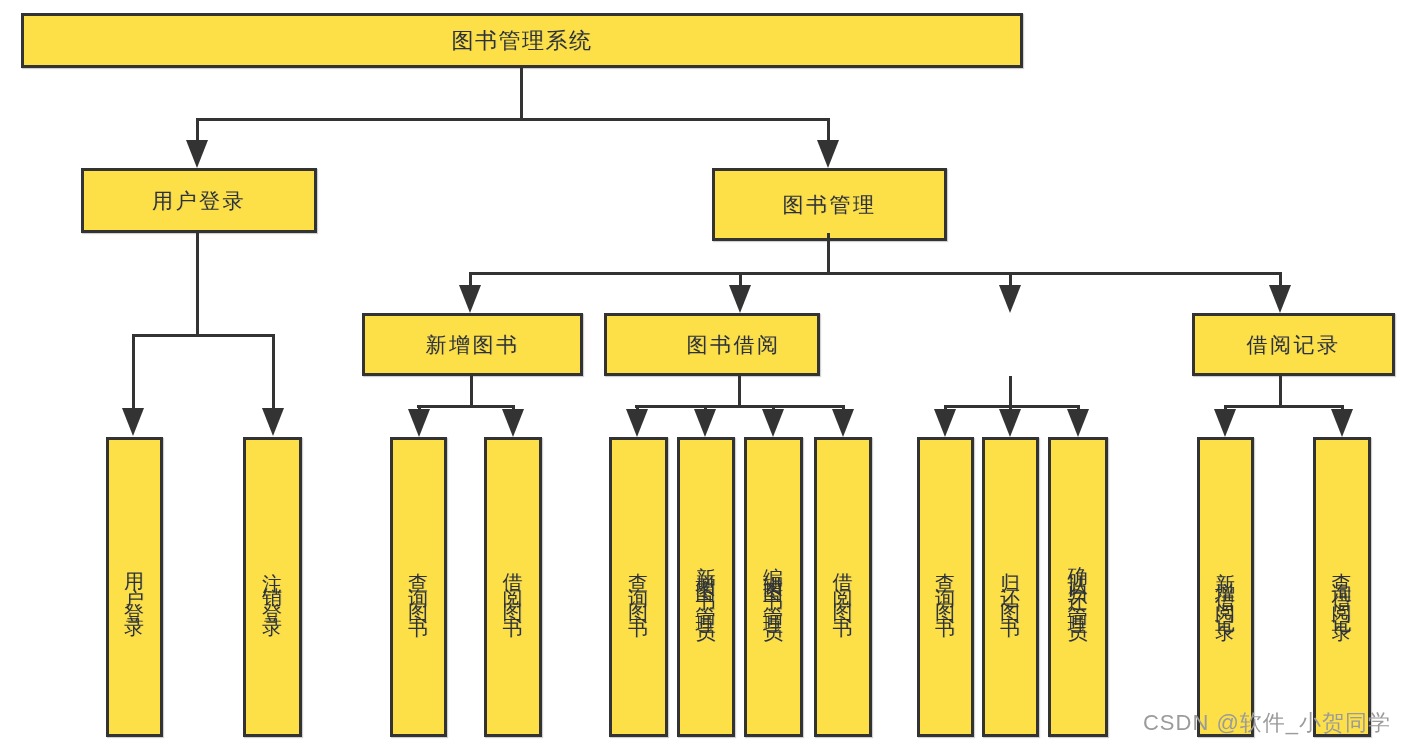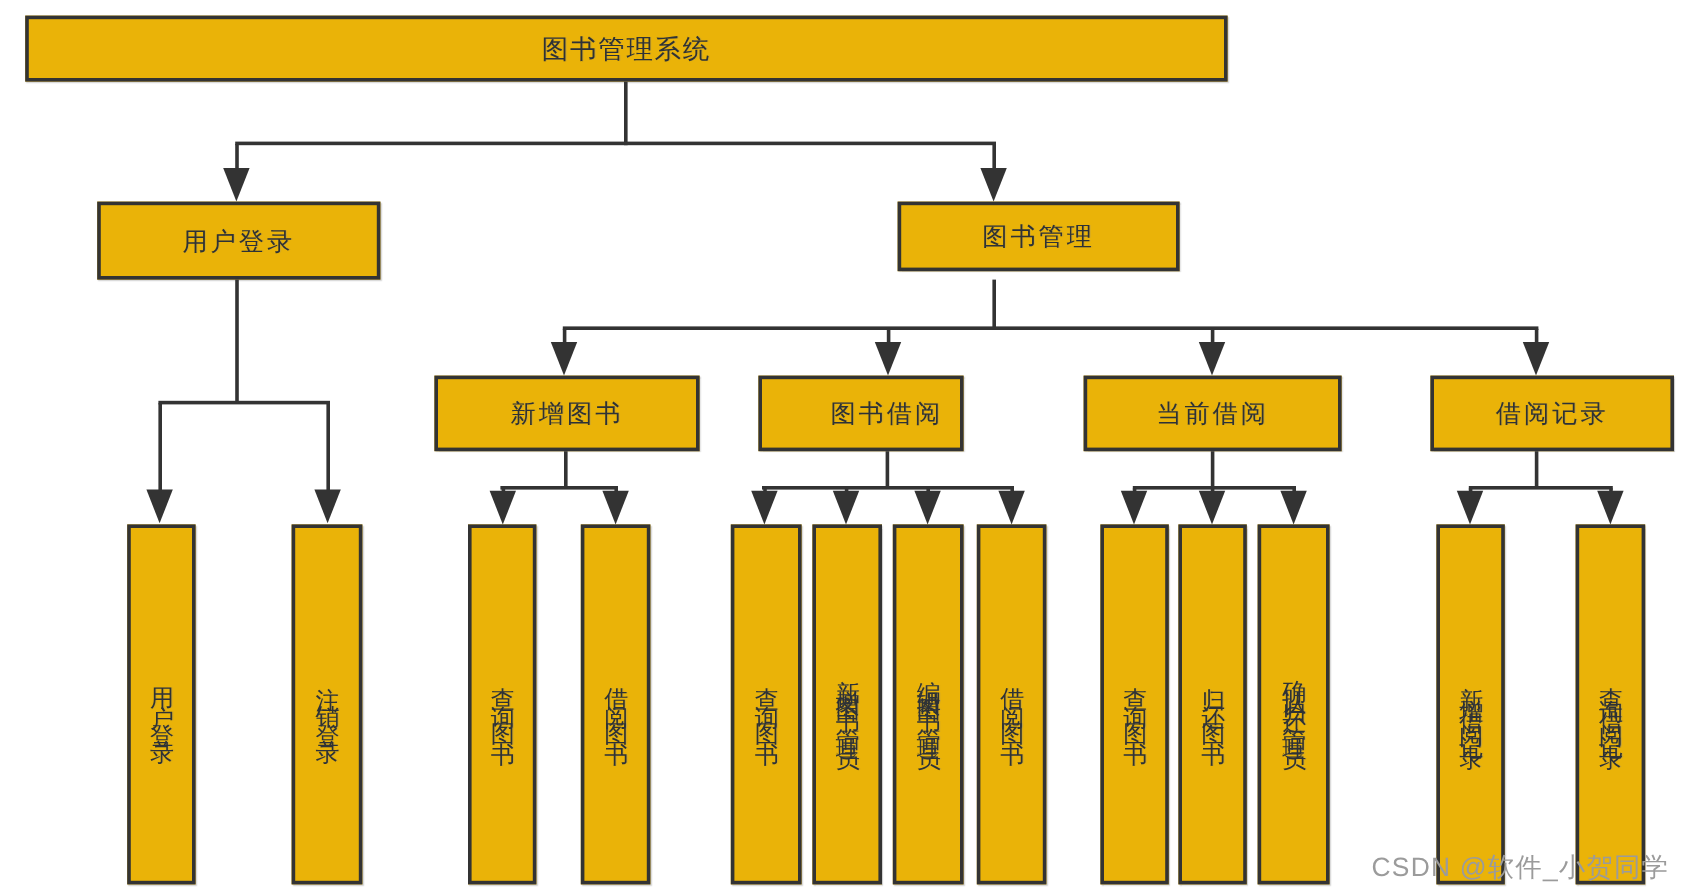--- a/index.html
+++ b/index.html
@@ -13,21 +13,21 @@
     position:relative;
     width:1405px;height:747px;
     background:var(--bg);
     font-family:"Liberation Sans",sans-serif;
     overflow:hidden;
   }
   .box{
     position:absolute;
     box-sizing:border-box;
     border:3px solid var(--line);
-    background:#eab308;
+    background:#fde047;
     display:flex;align-items:center;justify-content:center;
     color:var(--text);
     box-shadow:1px 1px 1px rgba(0,0,0,0.18);
   }
   .hlabel{
     font-size:21px;
     letter-spacing:2.5px;
     white-space:nowrap;
     text-shadow:1px 0 0 rgba(80,115,215,0.15);
   }
@@ -62,35 +62,32 @@
 <div class="canvas">
 
   <div class="box root" style="left:21px;top:13px;width:1002px;height:55px;">
     <span class="hlabel">图书管理系统</span>
   </div>
 
   <div class="box" style="left:81px;top:168px;width:236px;height:65px;">
     <span class="hlabel">用户登录</span>
   </div>
 
-  <div class="box" style="left:712px;top:168px;width:235px;height:58px;margin-left:36px;">
+  <div class="box" style="left:712px;top:168px;width:235px;height:73px;">
     <span class="hlabel">图书管理</span>
   </div>
 
   <div class="box" style="left:362px;top:313px;width:221px;height:63px;">
     <span class="hlabel">新增图书</span>
   </div>
 
-  <div class="box" style="left:632px;top:313px;width:171px;height:63px;padding-left:43px;">
+  <div class="box" style="left:604px;top:313px;width:216px;height:63px;padding-left:43px;">
     <span class="hlabel">图书借阅</span>
   </div>
 
-  <div class="box" style="left:903px;top:313px;width:215px;height:63px;">
-    <span class="hlabel">当前借阅</span>
-  </div>
 
   <div class="box" style="left:1172px;top:313px;width:203px;height:63px;margin-left:20px;">
     <span class="hlabel">借阅记录</span>
   </div>
 
   <div class="box" style="left:106px;top:437px;width:57px;height:300px;">
     <span class="vlabel" style="letter-spacing: 15px;">用户登录</span>
   </div>
   <div class="box" style="left:243px;top:437px;width:59px;height:300px;">
     <span class="vlabel" style="letter-spacing: 15px;">注销登录</span>

